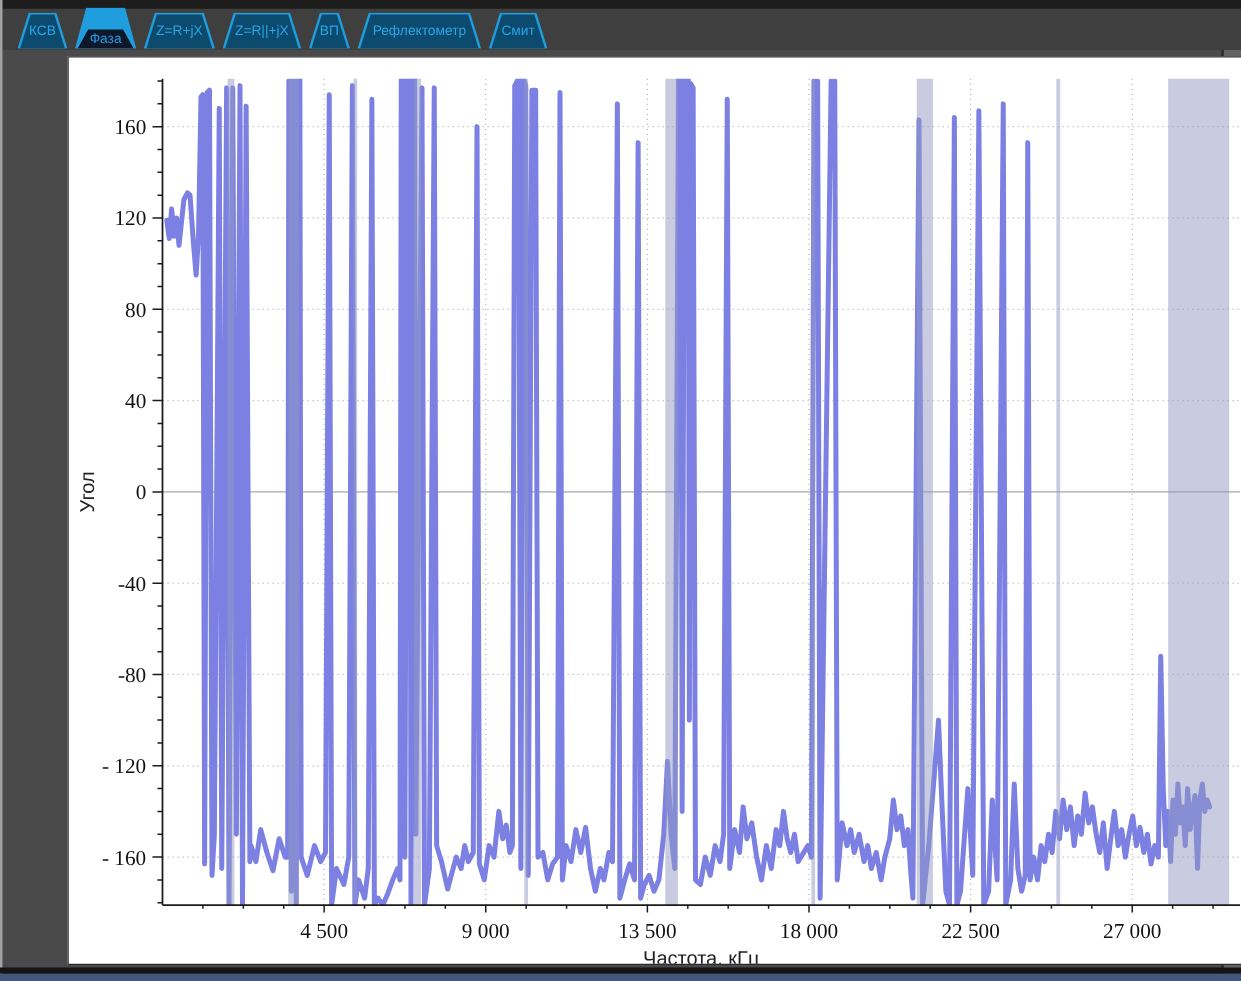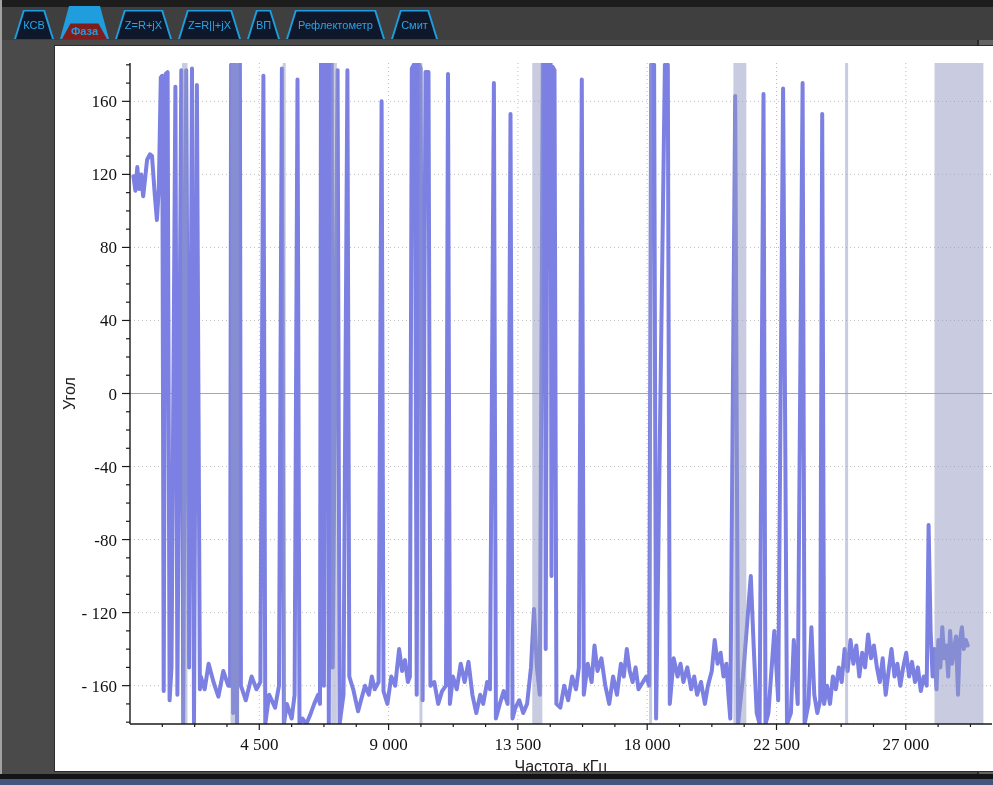--- a/index.html
+++ b/index.html
@@ -21,26 +21,26 @@
   .tab{
     position:relative;height:29px;margin-right:6px;cursor:pointer;
     -webkit-clip-path:polygon(9px 0,calc(100% - 9px) 0,100% 100%,0 100%);
     clip-path:polygon(9px 0,calc(100% - 9px) 0,100% 100%,0 100%);
     background:#1f9ddd;
   }
   .tab .tab-inner{
     position:absolute;left:0;top:0;right:0;bottom:0;
     -webkit-clip-path:polygon(10.5px 1.5px,calc(100% - 10.5px) 1.5px,calc(100% - 2px) 100%,2px 100%);
     clip-path:polygon(10.5px 1.5px,calc(100% - 10.5px) 1.5px,calc(100% - 2px) 100%,2px 100%);
-    background:#0f172a;
+    background:#0c4a6e;
     display:flex;align-items:center;justify-content:center;
     font-size:11px;color:#2aa5e6;white-space:nowrap;
   }
   .tab.active{height:33px;}
-  .tab.active .tab-inner{background:#7f1d1d;color:#1f9ddd;font-weight:bold;margin-top:16px;}
+  .tab.active .tab-inner{background:#0f172a;color:#1f9ddd;font-weight:normal;margin-top:16px;}
 
   #chart-panel{
     position:absolute;left:28px;top:45px;width:942px;height:725px;
     background:#ffffff;border:1px solid #2c2c2c;box-sizing:content-box;margin-left:26px;
   }
   #chart-svg{display:block;}
 </style>
 </head>
 <body>
 

